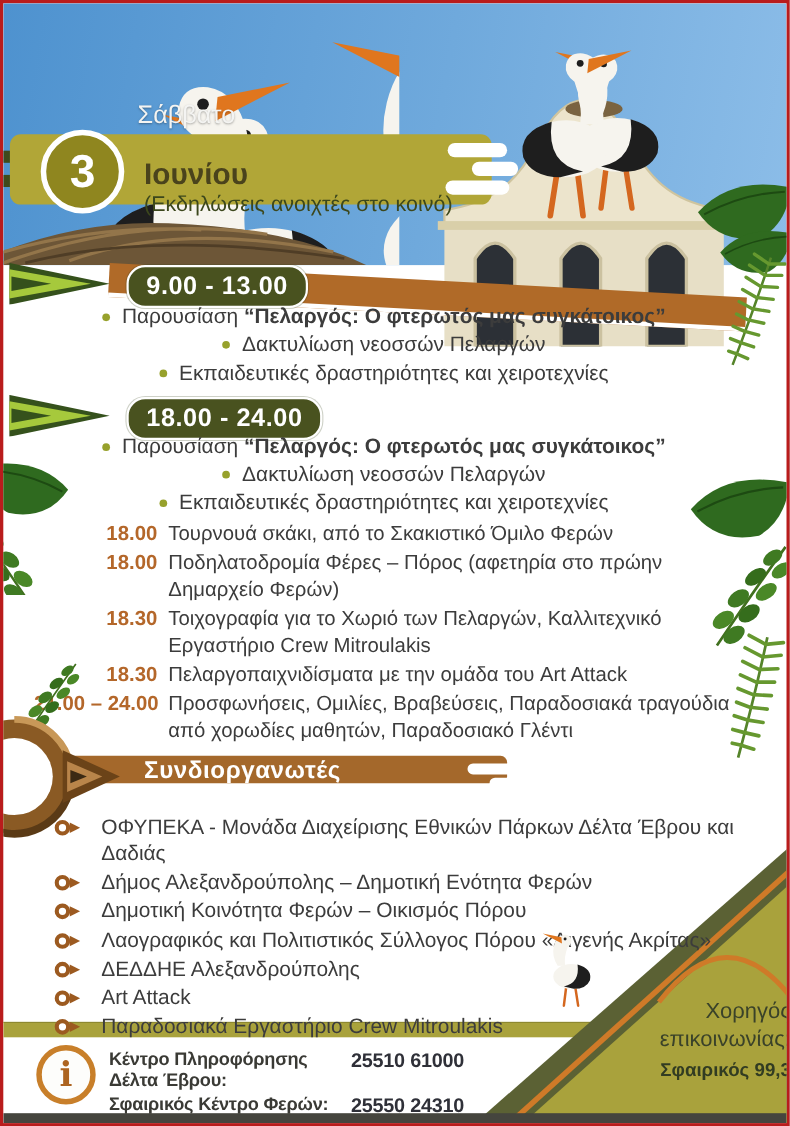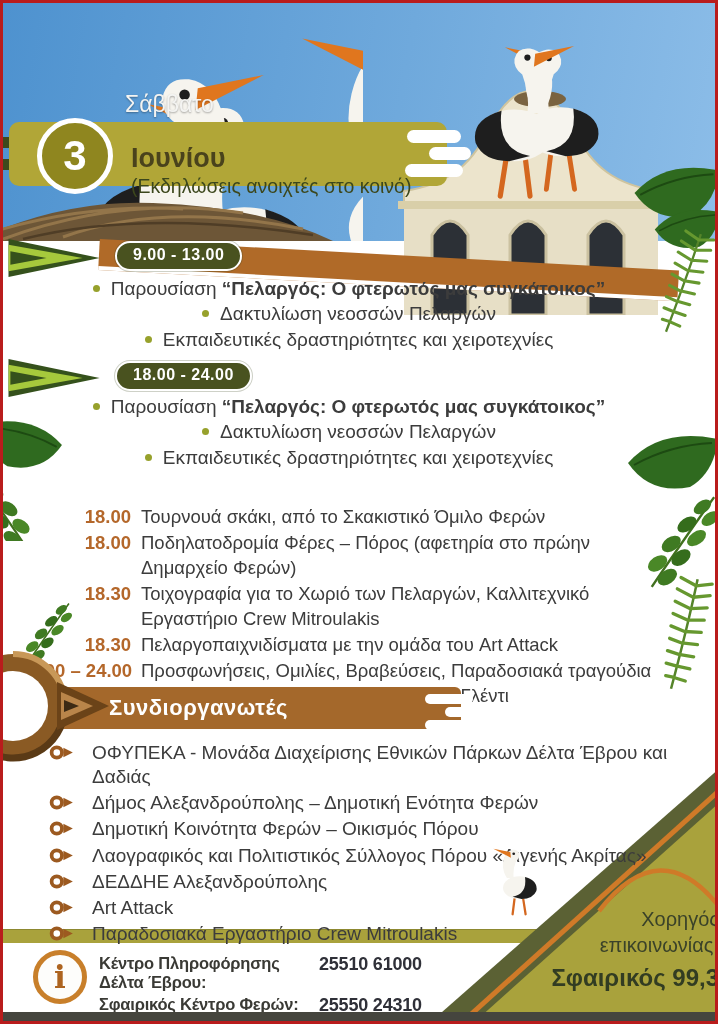--- a/index.html
+++ b/index.html
@@ -23,48 +23,48 @@
   .date-texts{position:absolute;left:122px;top:22px;}
   .date-month{font-size:27px;font-weight:bold;color:#4a431c;line-height:1.1;}
   .date-note{font-size:19.5px;color:#3c471c;line-height:1.25;}
   .bar{position:absolute;background:#fff;border-radius:8px;height:13px;}
   .bar.b1{right:-14px;top:8px;width:54px;}
   .bar.b2{right:-24px;top:25px;width:42px;}
   .bar.b3{right:-16px;top:42px;width:58px;}
   .notch{position:absolute;left:0;width:13px;height:11px;background:#3e4a1c;z-index:4;}
   .n1{top:134px;}.n2{top:156px;}
   
-  .pill{position:absolute;background:#49521f;color:#fff;font-weight:bold;font-size:16px;
+  .pill{position:absolute;background:#49521f;color:#fff;font-weight:bold;font-size:23px;
         padding:3px 16px 5px;border-radius:17px;border:2px solid #fff;z-index:4;
         letter-spacing:.5px;box-shadow:0 0 0 1px rgba(60,70,30,.25);}
   .arrow-deco{position:absolute;left:0;width:106px;height:38px;z-index:4;}
   .blist{position:absolute;left:40px;width:612px;font-size:19px;color:#3c3c3c;z-index:4;}
   .bitem{display:flex;gap:11px;margin-bottom:1px;line-height:1.28;justify-content:center;}
   .dot{width:7px;height:7px;border-radius:50%;background:#97a12c;margin-top:8px;flex:none;}
-  .schedule{position:absolute;left:16px;top:470px;width:650px;display:grid;
+  .schedule{position:absolute;left:28px;top:470px;width:650px;display:grid;
             grid-template-columns:112px 1fr;column-gap:10px;row-gap:2px;
-            font-size:18.5px;line-height:1.32;color:#3c3c3c;z-index:4;margin-top:32px;}
+            font-size:18.5px;line-height:1.32;color:#3c3c3c;z-index:4;}
   .stime{text-align:right;font-weight:bold;color:#b4672a;white-space:nowrap;}
   
-  .org-banner{position:absolute;left:54px;top:684px;width:404px;height:42px;background:#a4682b;
+  .org-banner{position:absolute;left:54px;top:684px;width:404px;height:25px;background:#a4682b;
               border-radius:6px;color:#fff;font-weight:bold;font-size:22px;display:flex;
-              align-items:center;padding-left:52px;box-sizing:border-box;z-index:4;letter-spacing:.5px;}
+              align-items:center;padding-left:74px;box-sizing:border-box;z-index:4;letter-spacing:.5px;}
   .org-banner .bar{height:10px;}
   .org-banner .b1{right:-12px;top:7px;width:48px;}
   .org-banner .b2{right:-20px;top:20px;width:36px;}
   .org-banner .b3{right:-12px;top:33px;width:48px;}
   .compass{position:absolute;left:-42px;top:645px;width:150px;height:120px;z-index:5;}
   .org-list{position:absolute;left:46px;top:738px;width:666px;font-size:19px;color:#3c3c3c;z-index:4;}
   .org{display:flex;align-items:flex-start;gap:18px;margin-bottom:2.5px;line-height:1.25;}
   .obul{flex:none;margin-top:3px;}
   
   .sponsor-svg{position:absolute;left:400px;top:758px;width:318px;height:266px;z-index:3;}
   .sponsor-text{position:absolute;left:546px;top:903px;width:170px;text-align:right;z-index:4;
                 color:#3a4229;font-size:20px;line-height:1.3;}
-  .sponsor-name{font-size:24px;font-weight:bold;color:#323c22;margin-top:4px;}
+  .sponsor-name{font-size:17px;font-weight:bold;color:#323c22;margin-top:4px;}
   
   .footer-bar{position:absolute;left:0;top:926px;width:100%;height:13px;background:#a9a23c;z-index:2;
               border-top:1px solid #8d8830;}
   .footer{position:absolute;left:0;top:939px;width:560px;height:75px;z-index:4;}
   .info-icon{position:absolute;left:30px;top:8px;width:44px;height:44px;border:5px solid #c87f2a;
              border-radius:50%;background:#fdfdfb;display:flex;align-items:center;justify-content:center;
              font-family:"DejaVu Serif",serif;font-weight:bold;font-size:31px;color:#ad6420;}
   .contact-grid{position:absolute;left:96px;top:12px;display:grid;grid-template-columns:220px auto;
                 row-gap:3px;font-weight:bold;font-size:16.5px;color:#3a3a35;letter-spacing:-.2px;}
   .phone{font-size:18px;color:#2f3038;}

